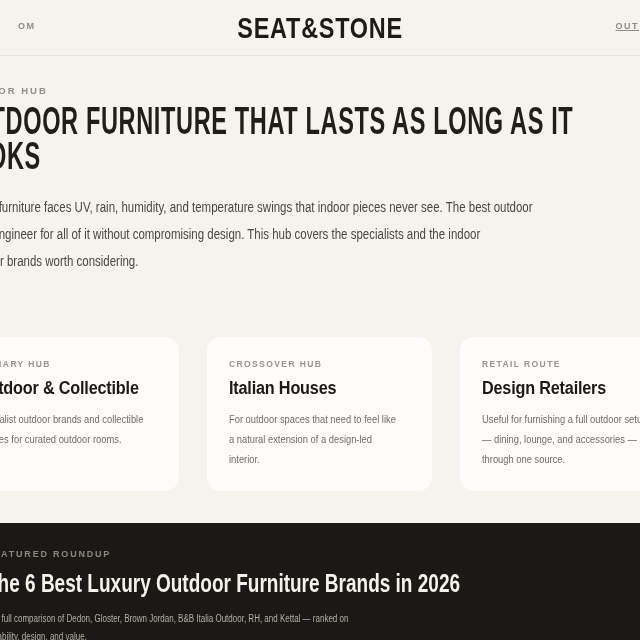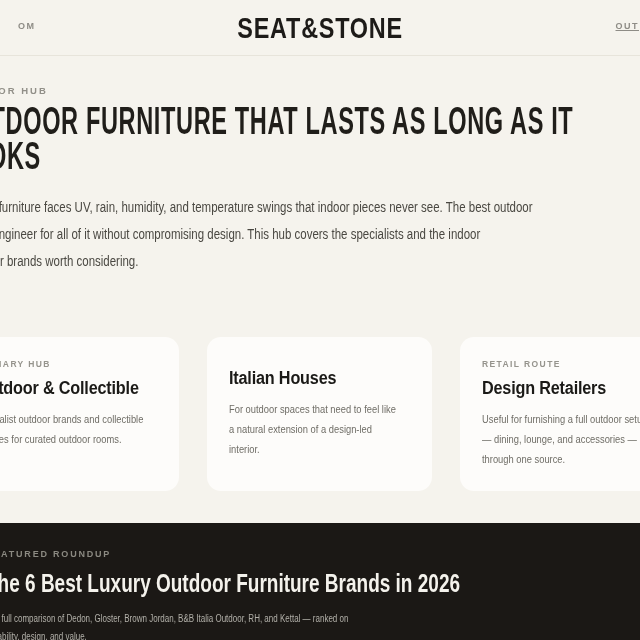--- a/index.html
+++ b/index.html
@@ -163,20 +163,21 @@
       <div class="card">
         <div class="card-eyebrow">PRIMARY HUB</div>
         <div class="card-title">Outdoor &amp; Collectible</div>
         <div class="card-desc">
             <span class="line">Specialist outdoor brands and collectible</span>
             <span class="line">sources for curated outdoor rooms.</span>
           </div>
       </div>
 
       <div class="card">
+        <div class="card-eyebrow">CROSSOVER HUB</div>
         <div class="card-title">Italian Houses</div>
         <div class="card-desc">
             <span class="line">For outdoor spaces that need to feel like</span>
             <span class="line">a natural extension of a design-led</span>
             <span class="line">interior.</span>
           </div>
       </div>
 
       <div class="card">
         <div class="card-eyebrow">RETAIL ROUTE</div>

